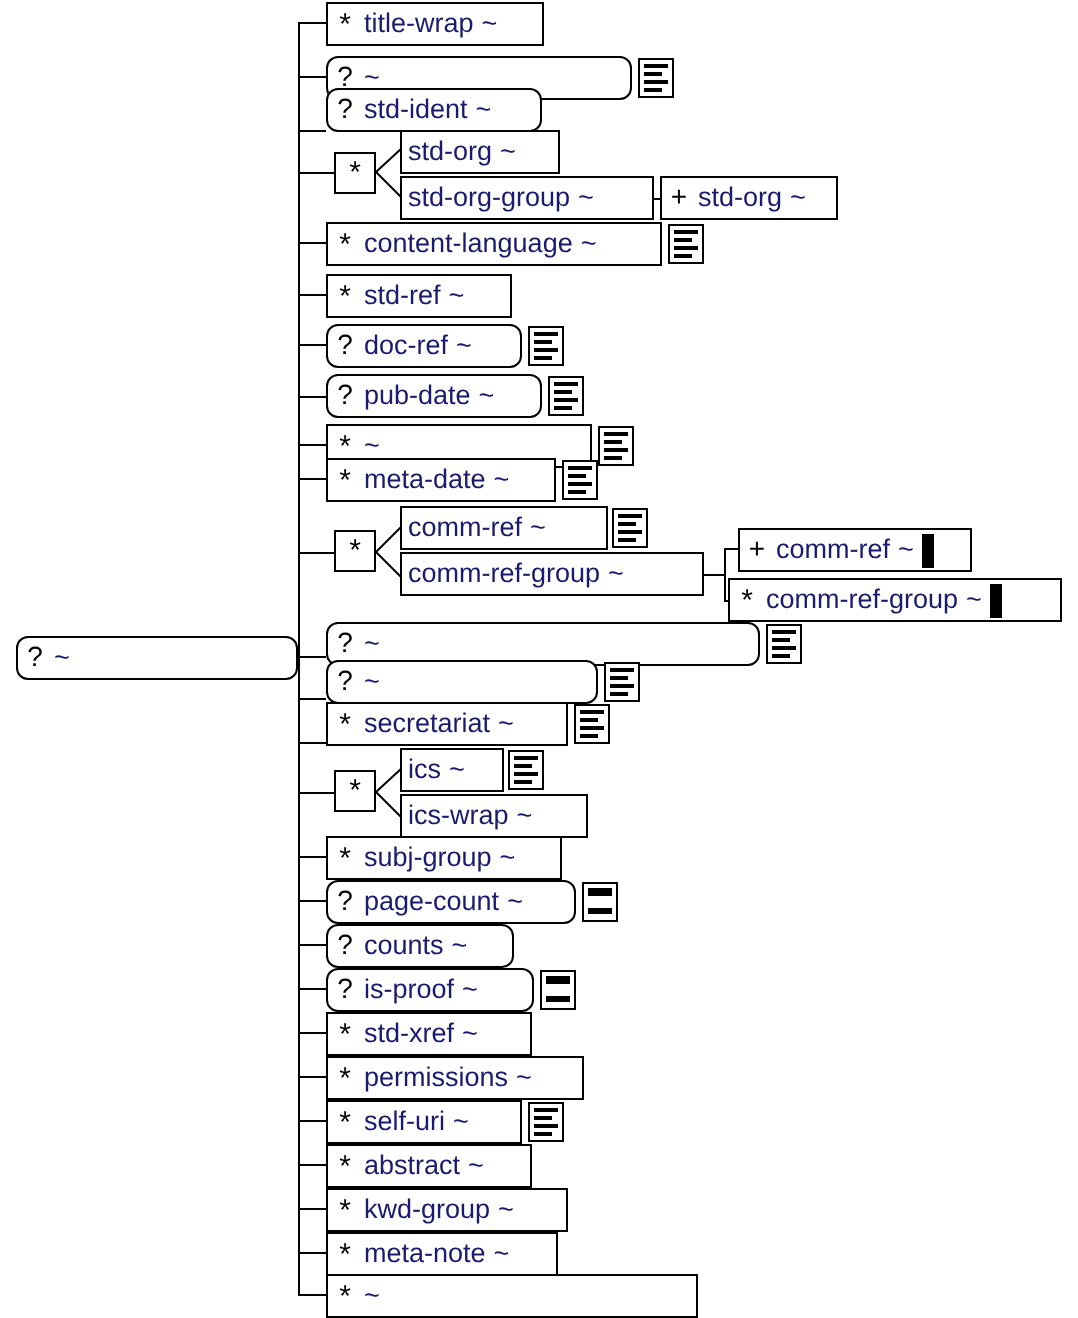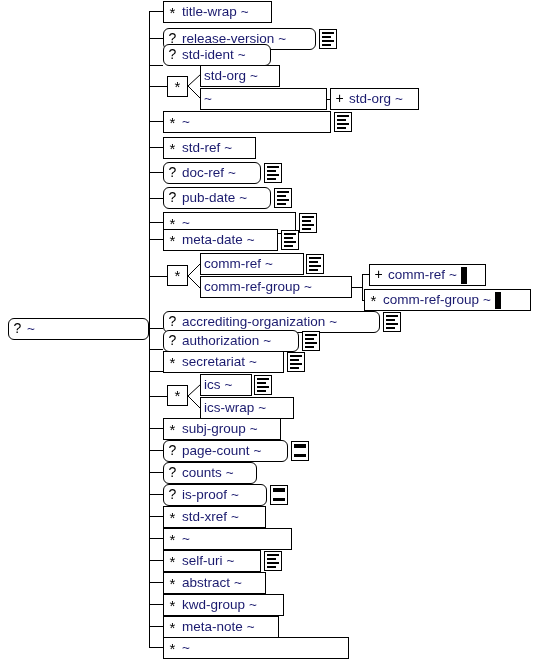--- a/index.html
+++ b/index.html
@@ -129,21 +129,20 @@
 <div class="ln hline" style="left:149px; top:11px; width:14px;"></div>
 <div class="node" style="left:163px; top:1px; width:109px;">
   <span class="occ star">*</span>
   <span class="nm">title-wrap</span>
   <span class="tilde">~</span>
 </div>
 
 <div class="ln hline" style="left:149px; top:38px; width:14px;"></div>
 <div class="node opt" style="left:163px; top:28px; width:153px;">
   <span class="occ">?</span>
-  <span class="nm">release-version</span>
   <span class="tilde">~</span>
 </div>
 <div class="ticon" style="left:319px; top:29px;">
   <i class="a"></i>
     <i class="b"></i>
     <i class="a"></i>
     <i class="b"></i>
 </div>
 
 <div class="ln hline" style="left:149px; top:65px; width:14px;"></div>
@@ -159,32 +158,34 @@
 </div>
 <svg class="diag" style="left:188px; top:63px; width:18px; height:46px;">
   <line x1="0" y1="23" x2="13" y2="11"></line>
   <line x1="0" y1="23" x2="13" y2="36"></line>
 </svg>
 <div class="node" style="left:200px; top:65px; width:80px;">
   <span class="nm">std-org</span>
   <span class="tilde">~</span>
 </div>
 <div class="node" style="left:200px; top:88px; width:127px;">
+  <span class="nm">std-org-group</span>
   <span class="tilde">~</span>
 </div>
 <div class="ln hline" style="left:327px; top:99px; width:4px;"></div>
 <div class="node" style="left:330px; top:88px; width:89px;">
   <span class="occ">+</span>
   <span class="nm">std-org</span>
   <span class="tilde">~</span>
 </div>
 
 <div class="ln hline" style="left:149px; top:121px; width:14px;"></div>
 <div class="node" style="left:163px; top:111px; width:168px;">
   <span class="occ star">*</span>
+  <span class="nm">content-language</span>
   <span class="tilde">~</span>
 </div>
 <div class="ticon" style="left:334px; top:112px;">
   <i class="a"></i>
     <i class="b"></i>
     <i class="a"></i>
     <i class="b"></i>
 </div>
 
 <div class="ln hline" style="left:149px; top:147px; width:14px;"></div>
@@ -282,34 +283,32 @@
 <div class="node" style="left:364px; top:289px; width:167px;">
   <span class="occ star">*</span>
   <span class="nm">comm-ref-group</span>
   <span class="tilde">~</span>
   <span class="recur" style="position:relative; left:0; top:0;"></span>
 </div>
 
 <div class="ln hline" style="left:149px; top:328px; width:14px;"></div>
 <div class="node opt" style="left:163px; top:311px; width:217px;">
   <span class="occ">?</span>
-  <span class="nm">accrediting-organization</span>
   <span class="tilde">~</span>
 </div>
 <div class="ticon" style="left:383px; top:312px;">
   <i class="a"></i>
     <i class="b"></i>
     <i class="a"></i>
     <i class="b"></i>
 </div>
 
 <div class="ln hline" style="left:149px; top:349px; width:14px;"></div>
 <div class="node opt" style="left:163px; top:330px; width:136px;">
   <span class="occ">?</span>
-  <span class="nm">authorization</span>
   <span class="tilde">~</span>
 </div>
 <div class="ticon" style="left:302px; top:331px;">
   <i class="a"></i>
     <i class="b"></i>
     <i class="a"></i>
     <i class="b"></i>
 </div>
 
 <div class="ln hline" style="left:149px; top:371px; width:14px;"></div>
@@ -387,20 +386,21 @@
 <div class="ln hline" style="left:149px; top:516px; width:14px;"></div>
 <div class="node" style="left:163px; top:506px; width:103px;">
   <span class="occ star">*</span>
   <span class="nm">std-xref</span>
   <span class="tilde">~</span>
 </div>
 
 <div class="ln hline" style="left:149px; top:538px; width:14px;"></div>
 <div class="node" style="left:163px; top:528px; width:129px;">
   <span class="occ star">*</span>
+  <span class="nm">permissions</span>
   <span class="tilde">~</span>
 </div>
 
 <div class="ln hline" style="left:149px; top:560px; width:14px;"></div>
 <div class="node" style="left:163px; top:550px; width:98px;">
   <span class="occ star">*</span>
   <span class="nm">self-uri</span>
   <span class="tilde">~</span>
 </div>
 <div class="ticon" style="left:264px; top:551px;">

